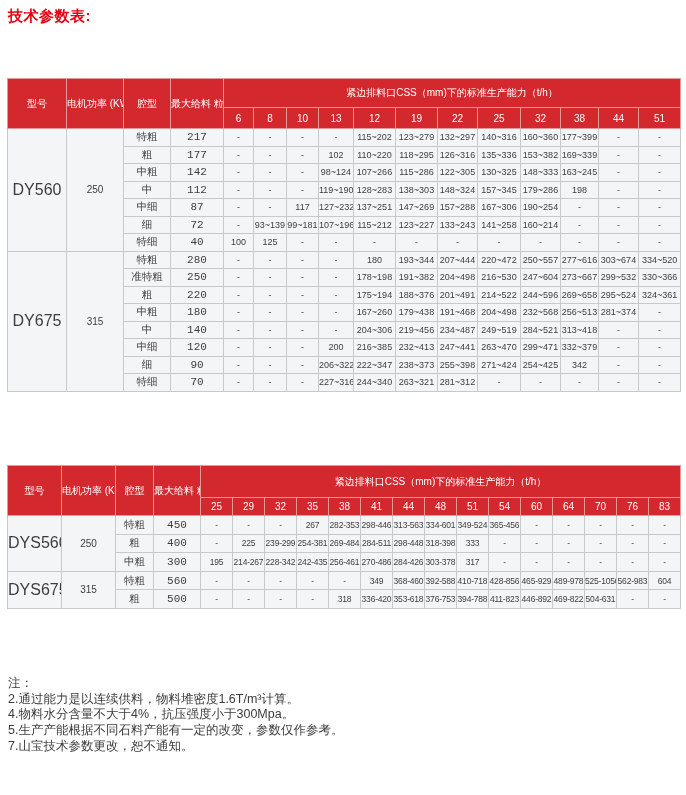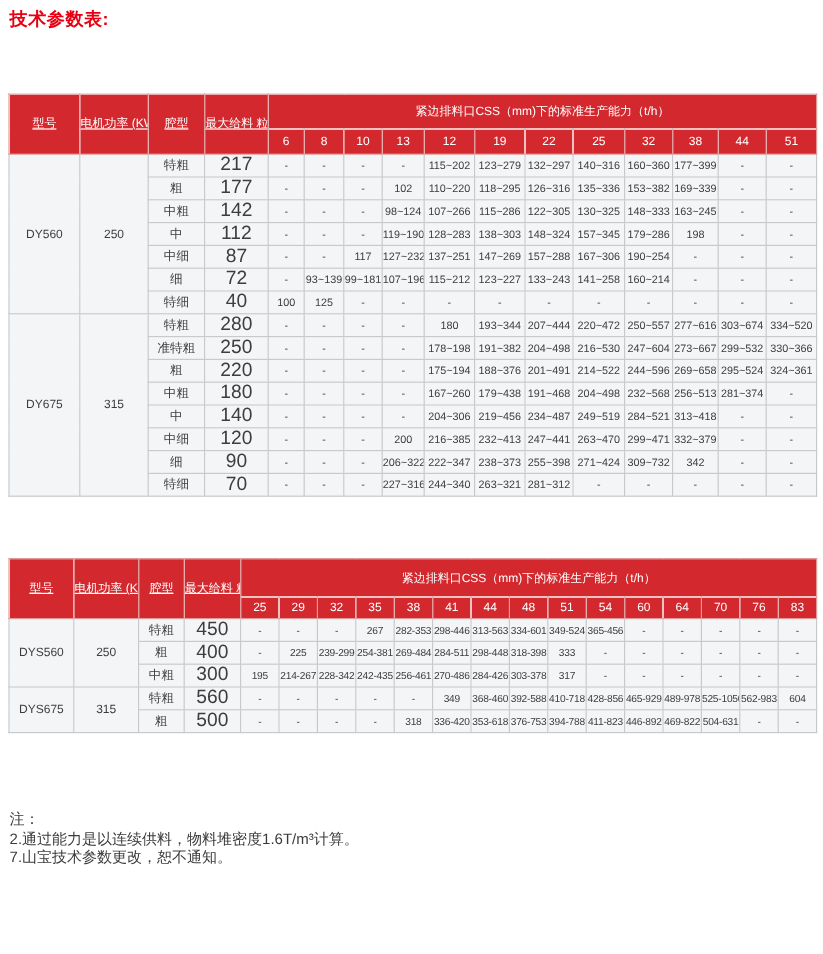--- a/index.html
+++ b/index.html
@@ -18,34 +18,34 @@
   .t2pos { top:465px; }
   table.spec { border-collapse:collapse; table-layout:fixed; width:673px; }
   .spec th, .spec td {
     padding:0; text-align:center; vertical-align:middle;
     overflow:hidden; white-space:nowrap;
   }
   .spec th {
     background:var(--header-red,#d2282e); color:#ffffff;
     font-weight:normal; border:1px solid #e09a9a; font-size:10px;
   }
-  .hfix { white-space:pre-line; line-height:13px;text-decoration:underline; }
+  .hfix { white-space:pre-line; line-height:13px; }
   .t1 .hgroup { height:28px; }
   .t1 .hcss   { height:20px; }
   .t2 .hgroup { height:31px; }
   .t2 .hcss   { height:17px; }
   .spec td {
     background:#f4f5f7; border:1px solid #c6cacc; color:#3d3d3d;
   }
   .t1 tbody td { height:16.5px; }
   .t2 tbody td { height:17.6px; }
-  td.model  { font-size:10px; }
+  td.model  { font-size:16px; }
   td.power  { font-size:10px; }
   td.cavity { font-size:10.5px;margin-left:24px; }
-  td.feed   { font-size:16px; }
+  td.feed   { font-size:11px;font-family:Liberation Mono, monospace; }
   td.val    { font-size:9px; }
   .t2 td.val { font-size:8.5px; letter-spacing:-0.2px; }
   .notes {
     position:absolute; left:8px; top:676px;
     font-size:12.5px; color:#3b3b3b; line-height:15.7px;
   }
 </style>
 </head>
 <body>
 
@@ -314,21 +314,21 @@
             <td class="cavity">细</td>
             <td class="feed">90</td>
             <td class="val">-</td>
             <td class="val">-</td>
             <td class="val">-</td>
             <td class="val">206~322</td>
             <td class="val">222~347</td>
             <td class="val">238~373</td>
             <td class="val">255~398</td>
             <td class="val">271~424</td>
-            <td class="val">309~732</td>
+            <td class="val">254~425</td>
             <td class="val">342</td>
             <td class="val">-</td>
             <td class="val">-</td>
           </tr>
           <tr>
             <td class="cavity">特细</td>
             <td class="feed">70</td>
             <td class="val">-</td>
             <td class="val">-</td>
             <td class="val">-</td>
@@ -498,16 +498,18 @@
             <td class="val">-</td>
           </tr>
         </tbody>
       </table>
   </div>
 
   <div class="notes">
     <div>注：</div>
     <div id="notes-list">
         <div class="note-line">2.通过能力是以连续供料，物料堆密度1.6T/m³计算。</div>
+        <div class="note-line">4.物料水分含量不大于4%，抗压强度小于300Mpa。</div>
+        <div class="note-line">5.生产产能根据不同石料产能有一定的改变，参数仅作参考。</div>
         <div class="note-line">7.山宝技术参数更改，恕不通知。</div>
       </div>
   </div>
 </div>
 
 </body></html>

